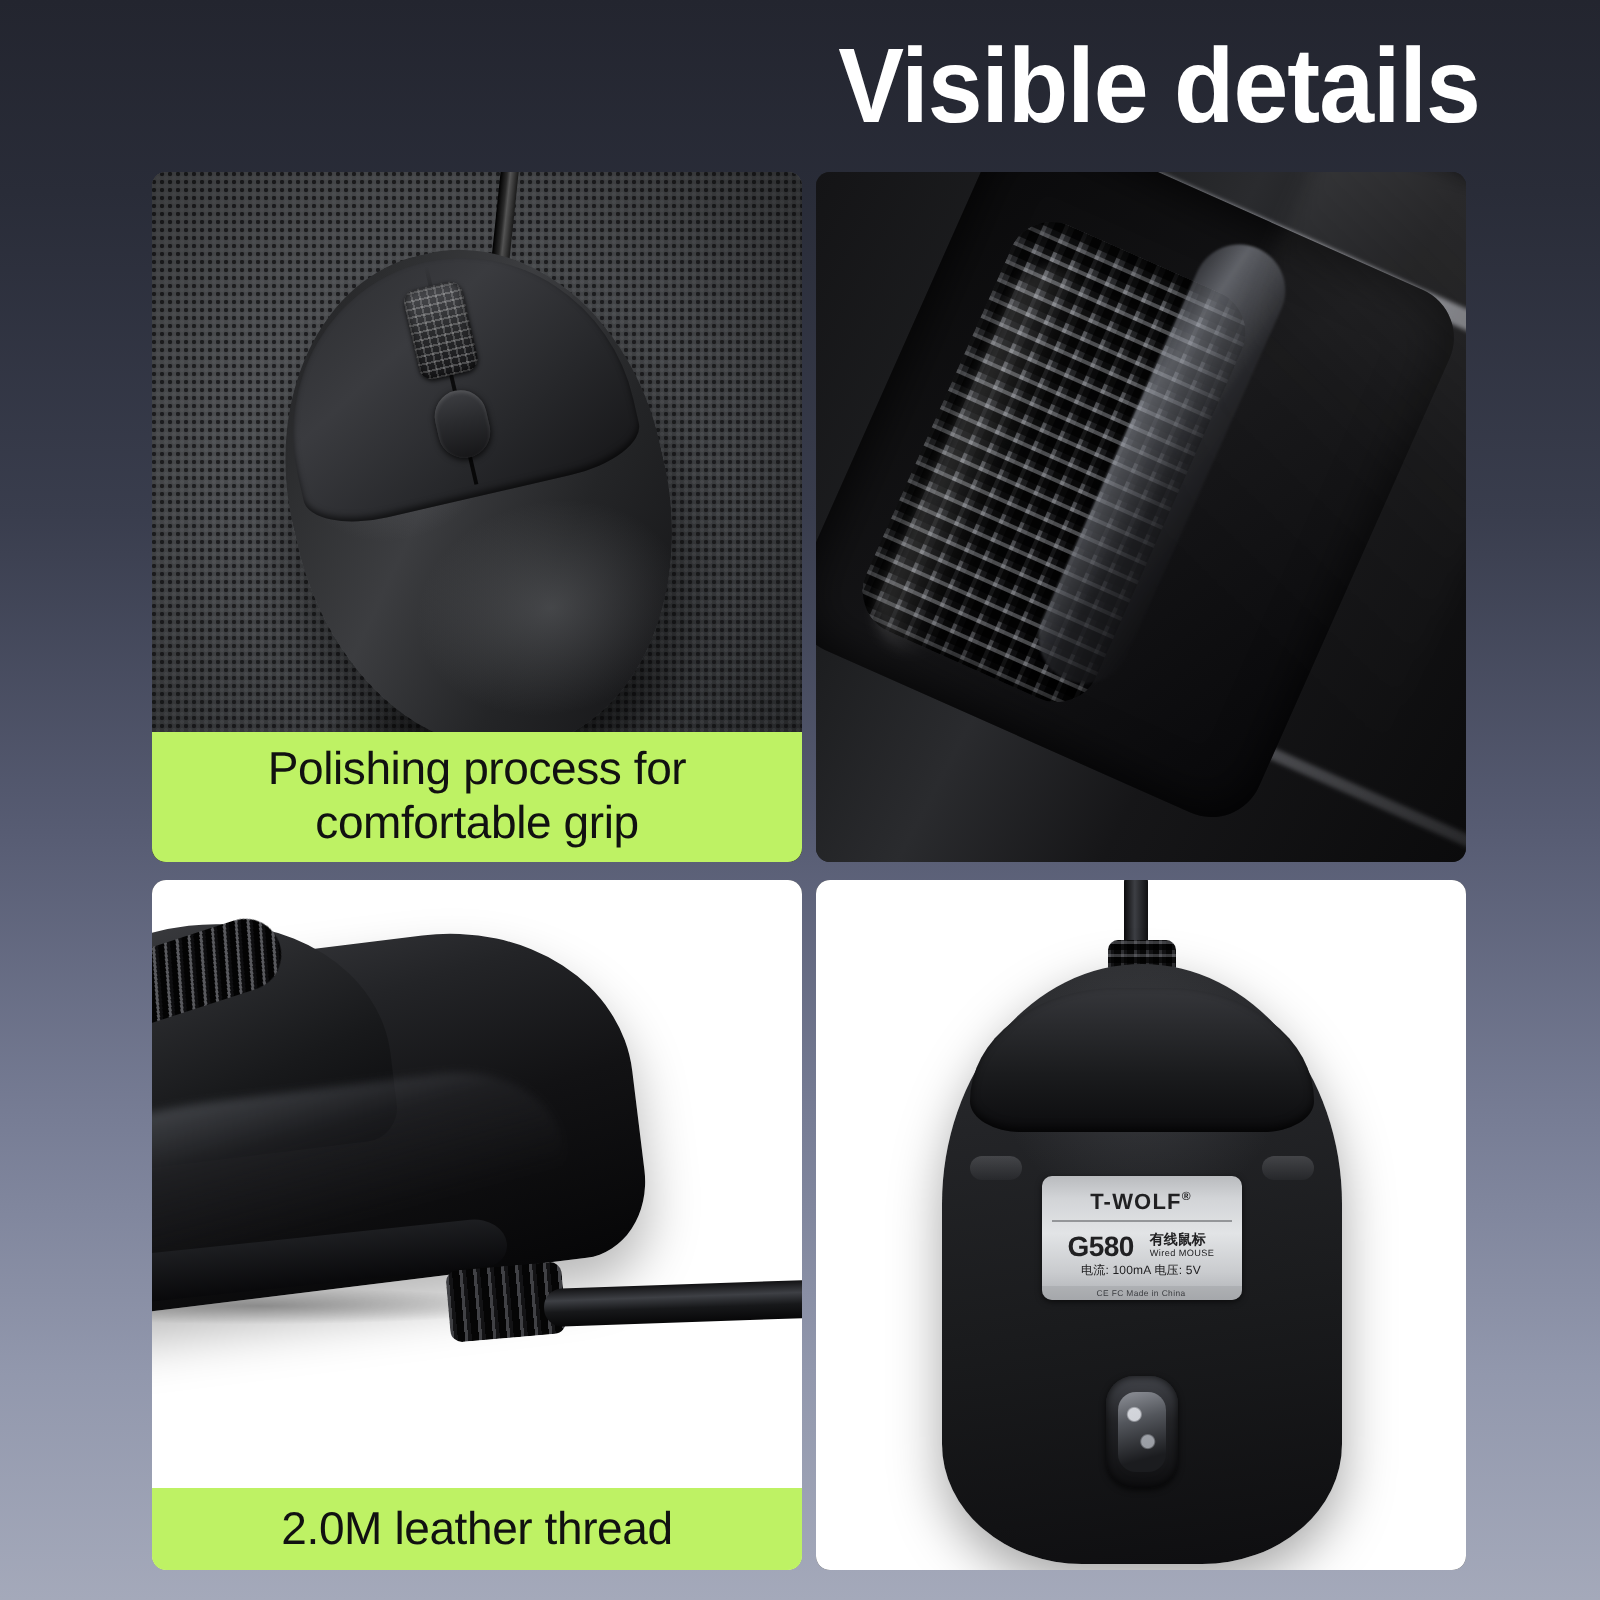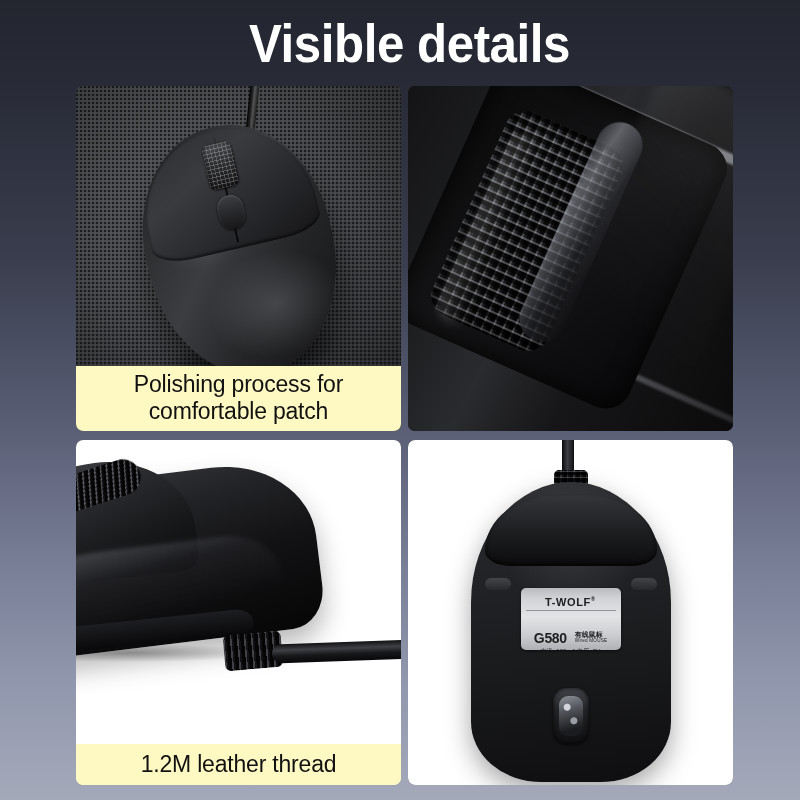--- a/index.html
+++ b/index.html
@@ -28,22 +28,21 @@
         #a4a9ba 100%);
     overflow: hidden;
   }
 
   
   #title-bar {
     position: absolute;
     top: 14px;
     left: 0;
     width: 752px;
-    text-align: center;
-    padding-left: 34px;
+    text-align: right;
   }
   #page-title {
     display: inline-block;
     color: #ffffff;
     font-size: 53px;
     line-height: 60px;
     font-weight: bold;
     letter-spacing: -0.5px;
     transform: scaleX(0.93);
     transform-origin: center;
@@ -75,21 +74,21 @@
     position: absolute;
     inset: 0;
     overflow: hidden;
   }
 
   .caption {
     position: absolute;
     left: 0;
     right: 0;
     bottom: 0;
-    background: #fef9c3;
+    background: #bef264;
     color: #111111;
     text-align: center;
     font-weight: normal;
     font-size: 23px;
     line-height: 26px;
     padding: 7px 4px 8px 4px;
     box-sizing: border-box;
     letter-spacing: -0.2px;
   }
   .caption.two-line {
@@ -392,24 +391,24 @@
     line-height: 12px;
   }
   .lbl-sup { font-size: 6px; vertical-align: super; }
   .lbl-rule {
     height: 1px;
     margin: 2px 5px 0 5px;
     background: rgba(60,62,66,0.45);
   }
   .lbl-modelrow {
     display: flex;
-    align-items: flex-start;
+    align-items: flex-end;
     justify-content: center;
     gap: 8px;
-    margin-top: 20px;
+    margin-top: 5px;
   }
   .lbl-model { font-size: 14px; font-weight: bold; line-height: 14px; letter-spacing: -0.3px; }
   .lbl-cnwrap { text-align: left; }
   .lbl-cn { font-size: 7px; line-height: 7px; font-weight: bold; }
   .lbl-en { font-size: 4.6px; line-height: 6px; letter-spacing: 0.2px; }
   .lbl-spec { font-size: 6px; line-height: 8px; margin-top: 2px; letter-spacing: 0.1px; }
   .lbl-foot {
     font-size: 4.2px;
     line-height: 7px;
     margin-top: 3px;
@@ -463,21 +462,21 @@
         <div class="p1-cable"></div>
         <div class="p1-body">
           <div class="p1-topshell"></div>
           <div class="p1-split"></div>
           <div class="p1-wheel"></div>
           <div class="p1-dpi"></div>
         </div>
       </div>
       <div class="caption two-line">
         <span class="cap-line">Polishing process for</span>
-        <span class="cap-line">comfortable patch</span>
+        <span class="cap-line">comfortable grip</span>
       </div>
     </div>
 
     <div class="panel">
       <div class="photo">
         <div class="p2-bg"></div>
         <div class="p2-edge"></div>
         <div class="p2-edge2"></div>
         <div class="p2-well"></div>
         <div class="p2-wheel"></div>
@@ -493,21 +492,21 @@
         <div class="p3-shadow"></div>
         <div class="p3-body"></div>
         <div class="p3-hump"></div>
         <div class="p3-wheelnotch"></div>
         <div class="p3-lowergloss"></div>
         <div class="p3-base"></div>
         <div class="p3-strainrelief"></div>
         <div class="p3-cable"></div>
       </div>
       <div class="caption">
-        <span class="cap-line">1.2M leather thread</span>
+        <span class="cap-line">2.0M leather thread</span>
       </div>
     </div>
 
     <div class="panel">
       <div class="photo">
         <div class="p4-bg"></div>
         <div class="p4-cable"></div>
         <div class="p4-strain"></div>
         <div class="p4-body">
           <div class="p4-rim"></div>

